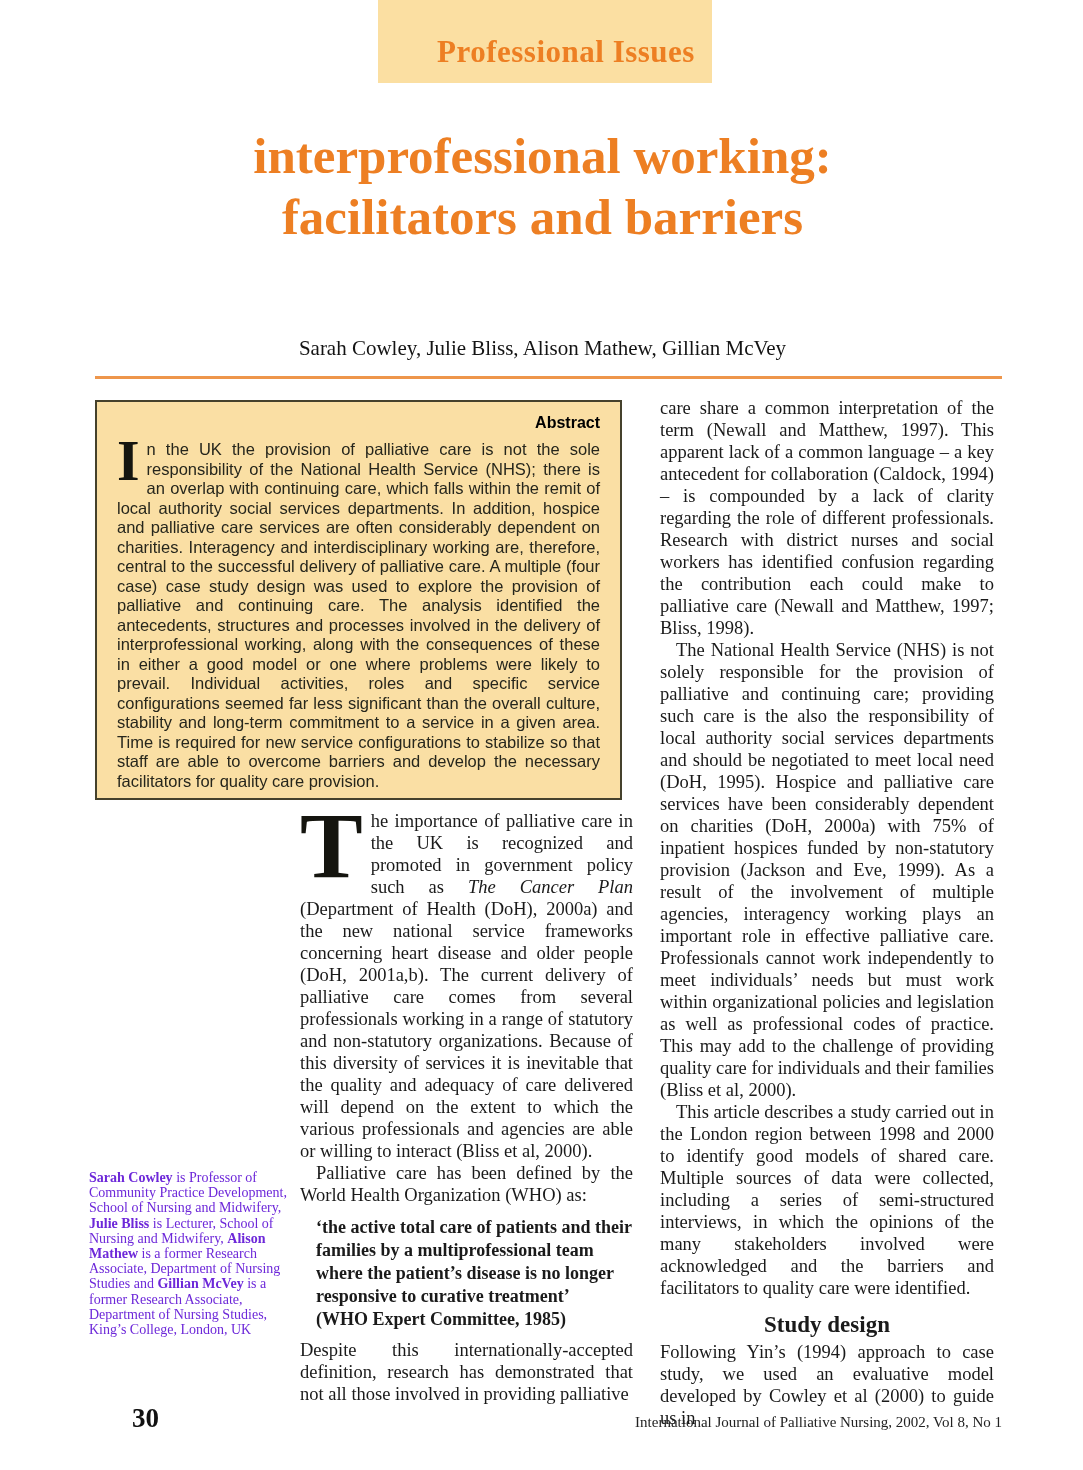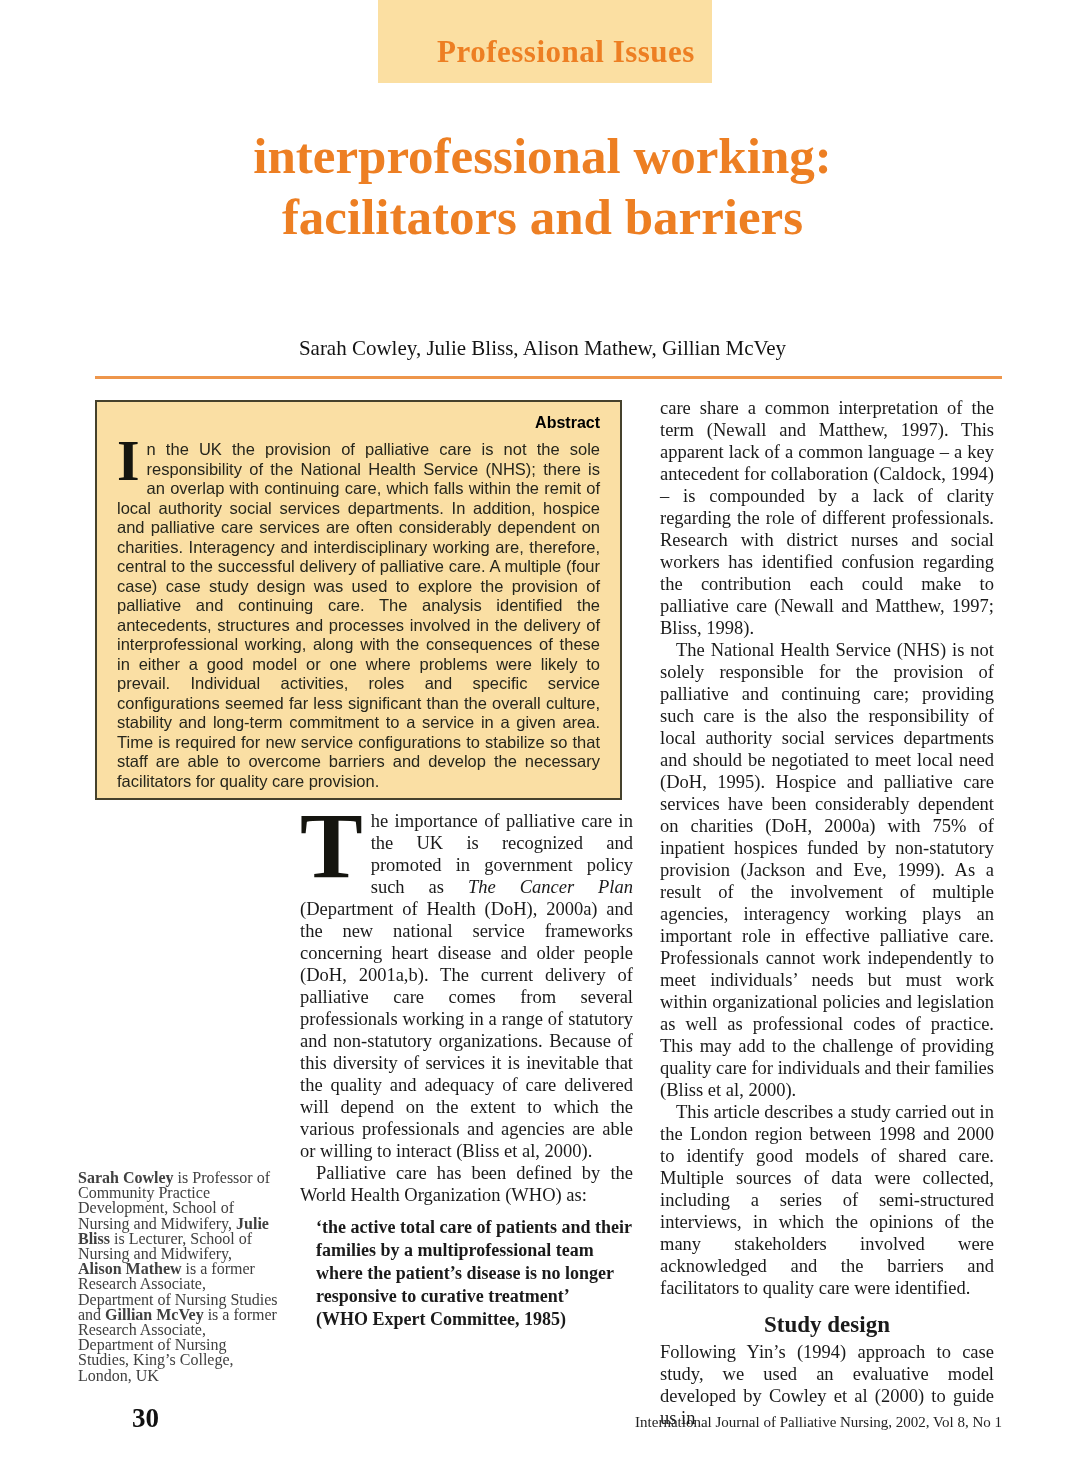--- a/index.html
+++ b/index.html
@@ -83,22 +83,22 @@
     margin:10px 0 8px 16px; font-weight:bold;
     font-size:18px; line-height:23px; text-align:left;
   }
   .quote-attrib { font-weight:bold; }
   .section-heading {
     text-align:center; font-weight:bold; font-size:23px;
     line-height:26px; margin:13px 0 3px 0; text-indent:0;
   }
 
   .bio {
-    position:absolute; left:78px; top:1170px; width:200px;
-    font-size:16px; line-height:15.2px; color:#404040;
+    position:absolute; left:89px; top:1170px; width:200px;
+    font-size:14px; line-height:15.2px; color:#6d28d9;
   }
   .bio b { font-weight:bold; }
 
   .footer-page {
     position:absolute; left:95px; top:1403px;
     font-weight:bold; font-size:27px; color:#111;margin-left:37px;
   }
   .footer-journal {
     position:absolute; right:81px; top:1414px;
     font-size:15px; color:#222;
@@ -129,20 +129,21 @@
   </div>
 </div>
 
 <div class="col-left body-col">
   <p><span class="dropcap-body">T</span><span>he importance of palliative care in the UK is recognized and promoted in government policy such as </span><i>The Cancer Plan</i><span> (Department of Health (DoH), 2000a) and the new national service frameworks concerning heart disease and older people (DoH, 2001a,b). The current delivery of palliative care comes from several professionals working in a range of statutory and non-statutory organizations. Because of this diversity of services it is inevitable that the quality and adequacy of care delivered will depend on the extent to which the various professionals and agencies are able or willing to interact (Bliss et al, 2000).</span></p>
   <p class="indent">Palliative care has been defined by the World Health Organization (WHO) as:</p>
   <div class="quote-block">
     <span>‘the active total care of patients and their families by a multiprofessional team where the patient’s disease is no longer responsive to curative treatment’</span><br>
     <span class="quote-attrib">(WHO Expert Committee, 1985)</span>
   </div>
+  <p>Despite this internationally-accepted definition, research has demonstrated that not all those involved in providing palliative</p>
 </div>
 
 <div class="col-right body-col">
   <p>care share a common interpretation of the term (Newall and Matthew, 1997). This apparent lack of a common language – a key antecedent for collaboration (Caldock, 1994) – is compounded by a lack of clarity regarding the role of different professionals. Research with district nurses and social workers has identified confusion regarding the contribution each could make to palliative care (Newall and Matthew, 1997; Bliss, 1998).</p>
   <p class="indent">The National Health Service (NHS) is not solely responsible for the provision of palliative and continuing care; providing such care is the also the responsibility of local authority social services departments and should be negotiated to meet local need (DoH, 1995). Hospice and palliative care services have been considerably dependent on charities (DoH, 2000a) with 75% of inpatient hospices funded by non-statutory provision (Jackson and Eve, 1999). As a result of the involvement of multiple agencies, interagency working plays an important role in effective palliative care. Professionals cannot work independently to meet individuals’ needs but must work within organizational policies and legislation as well as professional codes of practice. This may add to the challenge of providing quality care for individuals and their families (Bliss et al, 2000).</p>
   <p class="indent">This article describes a study carried out in the London region between 1998 and 2000 to identify good models of shared care. Multiple sources of data were collected, including a series of semi-structured interviews, in which the opinions of the many stakeholders involved were acknowledged and the barriers and facilitators to quality care were identified.</p>
   <h2 class="section-heading">Study design</h2>
   <p>Following Yin’s (1994) approach to case study, we used an evaluative model developed by Cowley et al (2000) to guide us in</p>
 </div>
 

